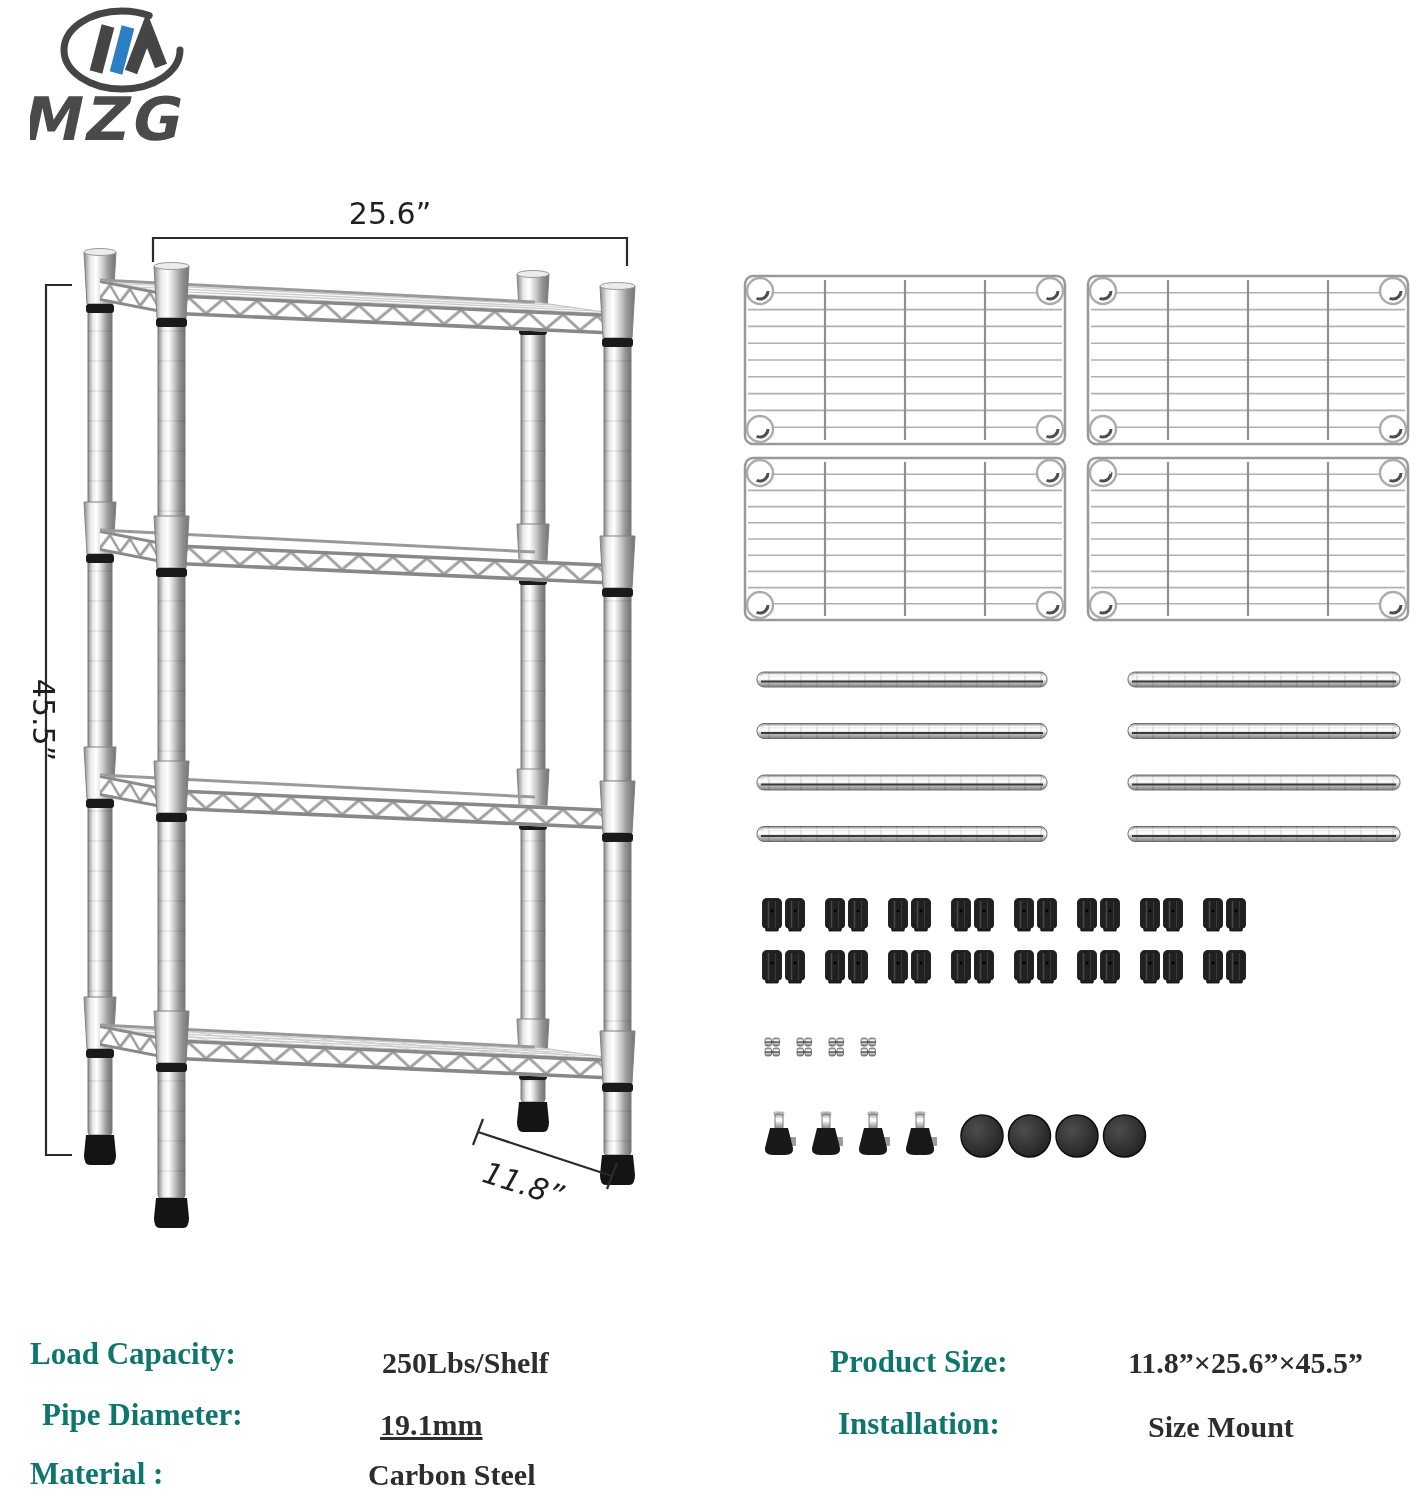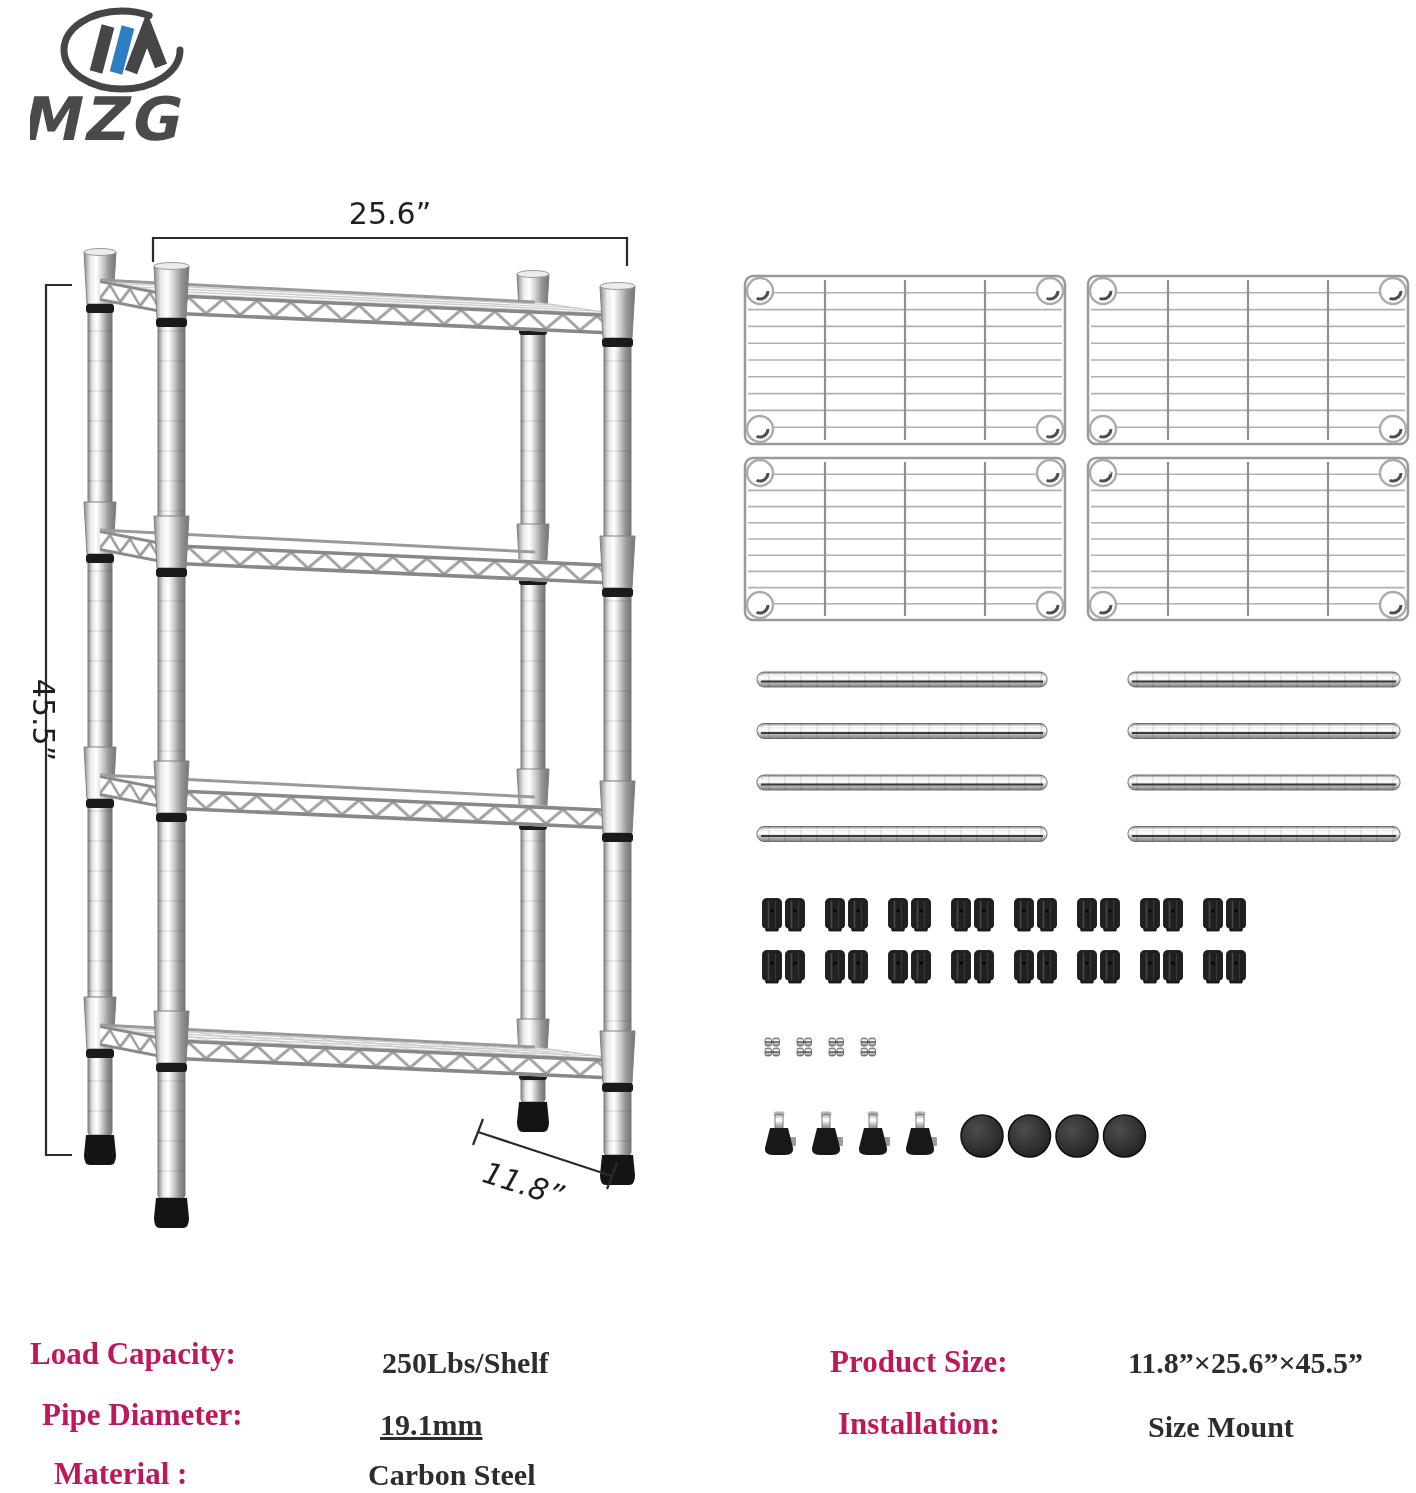--- a/index.html
+++ b/index.html
@@ -3,21 +3,21 @@
 <meta charset="utf-8">
 <style>
   html,body{margin:0;padding:0;}
   body{
     width:1416px;height:1493px;position:relative;background:#ffffff;
     font-family:"Liberation Serif",serif;overflow:hidden;
   }
   .abs{position:absolute;}
   .spec-label{
     font-family:"Liberation Serif",serif;font-weight:bold;font-size:31px;
-    color:#be185d;white-space:nowrap;
+    color:#0f766e;white-space:nowrap;
   }
   .spec-value{
     font-family:"Liberation Serif",serif;font-weight:bold;font-size:30px;
     color:#2d2d2d;white-space:nowrap;
   }
   svg text{user-select:none;}
 </style>
 </head>
 <body>
 
@@ -453,21 +453,21 @@
     </g>
 </svg>
 
 <div>
   <span class="abs spec-label" style="left:30px;top:1336px;">Load Capacity:</span>
   <span class="abs spec-value" style="left:382px;top:1346px;">250Lbs/Shelf</span>
 
   <span class="abs spec-label" style="left:30px;top:1397px;margin-left:12px;">Pipe Diameter:</span>
   <span class="abs spec-value" style="left:380px;top:1408px;text-decoration:underline;">19.1mm</span>
 
-  <span class="abs spec-label" style="left:30px;top:1456px;margin-left:24px;">Material :</span>
+  <span class="abs spec-label" style="left:30px;top:1456px;">Material :</span>
   <span class="abs spec-value" style="left:368px;top:1458px;">Carbon Steel</span>
 
   <span class="abs spec-label" style="left:830px;top:1344px;">Product Size:</span>
   <span class="abs spec-value" style="left:1128px;top:1346px;">11.8”×25.6”×45.5”</span>
 
   <span class="abs spec-label" style="left:838px;top:1406px;">Installation:</span>
   <span class="abs spec-value" style="left:1148px;top:1410px;">Size Mount</span>
 </div>
 
 </body></html>

